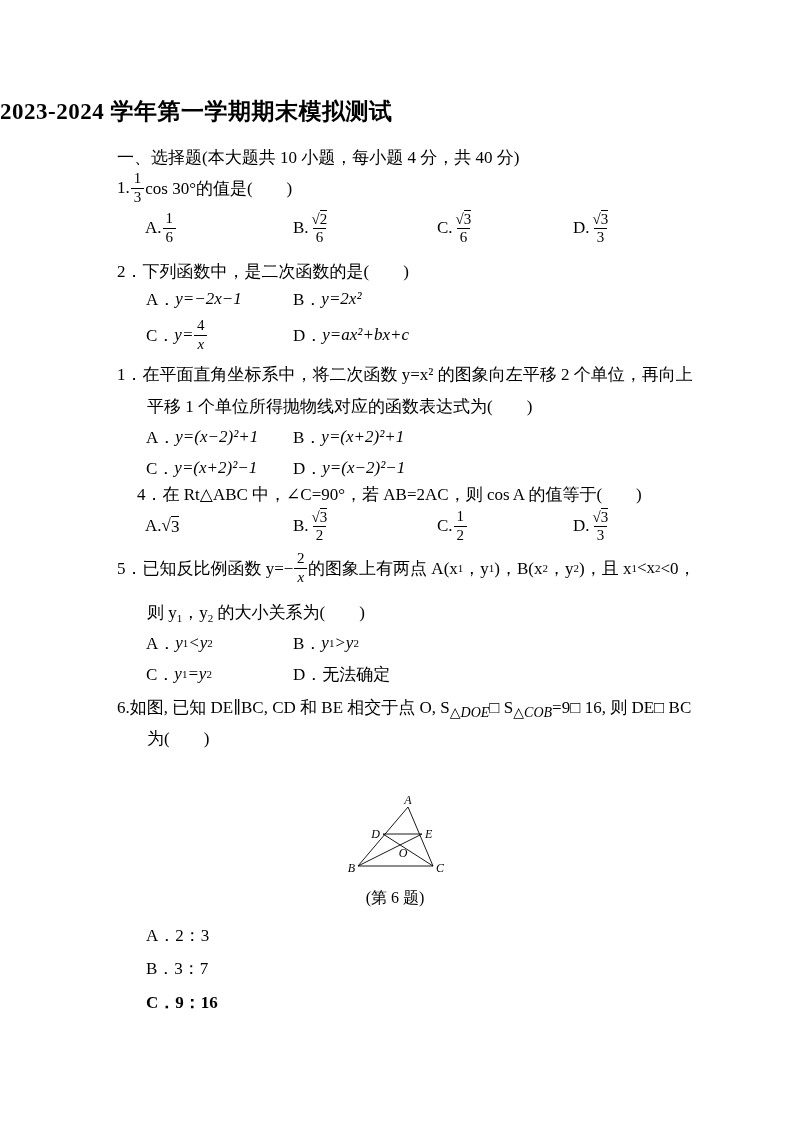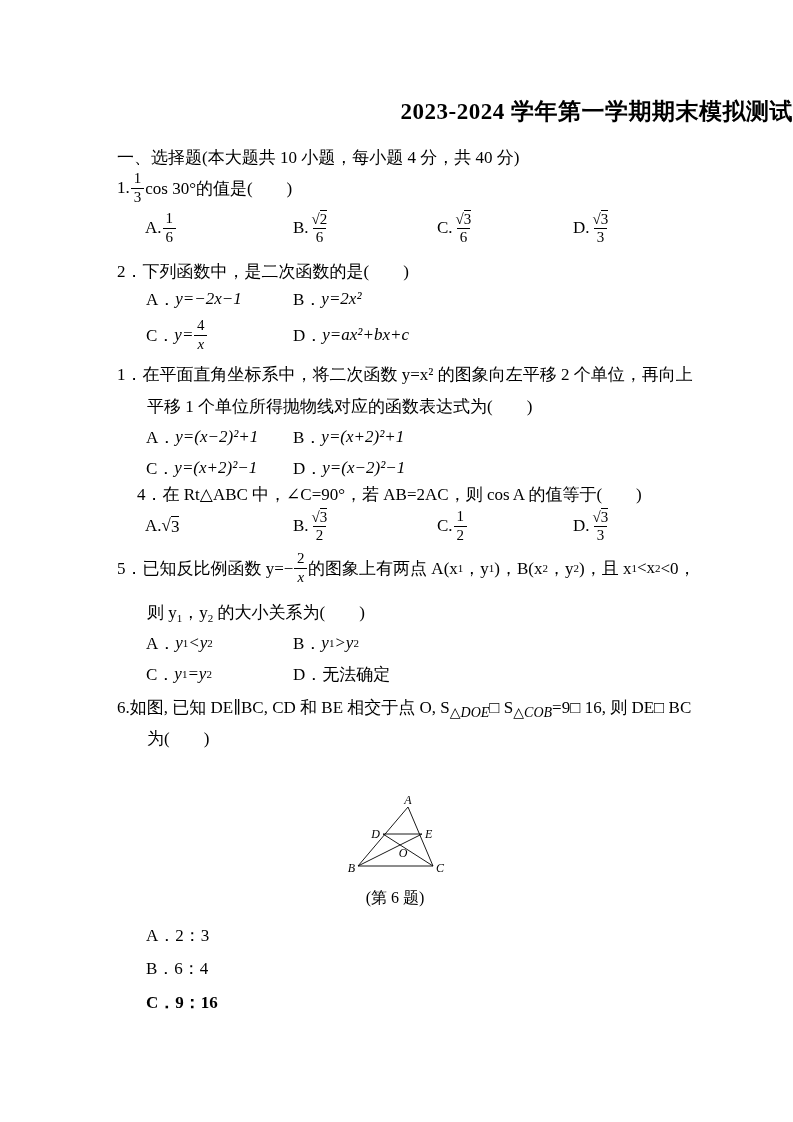--- a/index.html
+++ b/index.html
@@ -3,21 +3,21 @@
 <meta charset="utf-8">
 <style>
   html,body{margin:0;padding:0;background:#fff;}
   .page{
     position:relative;width:793px;height:1122px;background:#ffffff;color:#000;
     font-family:"Liberation Serif","DejaVu Serif",serif;font-size:17px;overflow:hidden;
   }
   .abs{position:absolute;white-space:nowrap;}
   .flexline{display:flex;align-items:center;}
   .title{
-    position:absolute;left:0;top:96px;width:100%;text-align:right;
+    position:absolute;left:0;top:96px;width:100%;text-align:left;
     font-size:23px;font-weight:bold;letter-spacing:0.5px;
   }
   .optrow{position:absolute;left:0;top:0;width:793px;}
   .opt{position:absolute;display:inline-flex;align-items:center;white-space:nowrap;}
   .m{font-style:italic;}
   .frac{display:inline-flex;flex-direction:column;align-items:center;justify-content:center;
         vertical-align:middle;font-size:15px;line-height:1.15;margin:0 1px;}
   .frac .num{display:inline-flex;align-items:flex-end;padding:0 2px;}
   .frac .den{border-top:1px solid #000;padding:0 3px;}
   .rs{display:inline-block;}
@@ -240,16 +240,16 @@
     <text x="408" y="804" text-anchor="middle">A</text>
     <text x="380" y="838" text-anchor="end">D</text>
     <text x="425" y="838" text-anchor="start">E</text>
     <text x="403" y="857" text-anchor="middle">O</text>
     <text x="355" y="872" text-anchor="end">B</text>
     <text x="436" y="872" text-anchor="start">C</text>
   </svg>
   <div class="caption" style="left:330px;top:888px;width:130px;">(第 6 题)</div>
 
   <div class="abs" style="left:146px;top:924px;">A．2：3</div>
-  <div class="abs" style="left:146px;top:957px;">B．6：4</div>
+  <div class="abs" style="left:146px;top:957px;">B．3：7</div>
   <div class="abs" style="left:146px;top:991px;font-weight:bold;">C．9：16</div>
 
 </div>
 
 </body></html>

